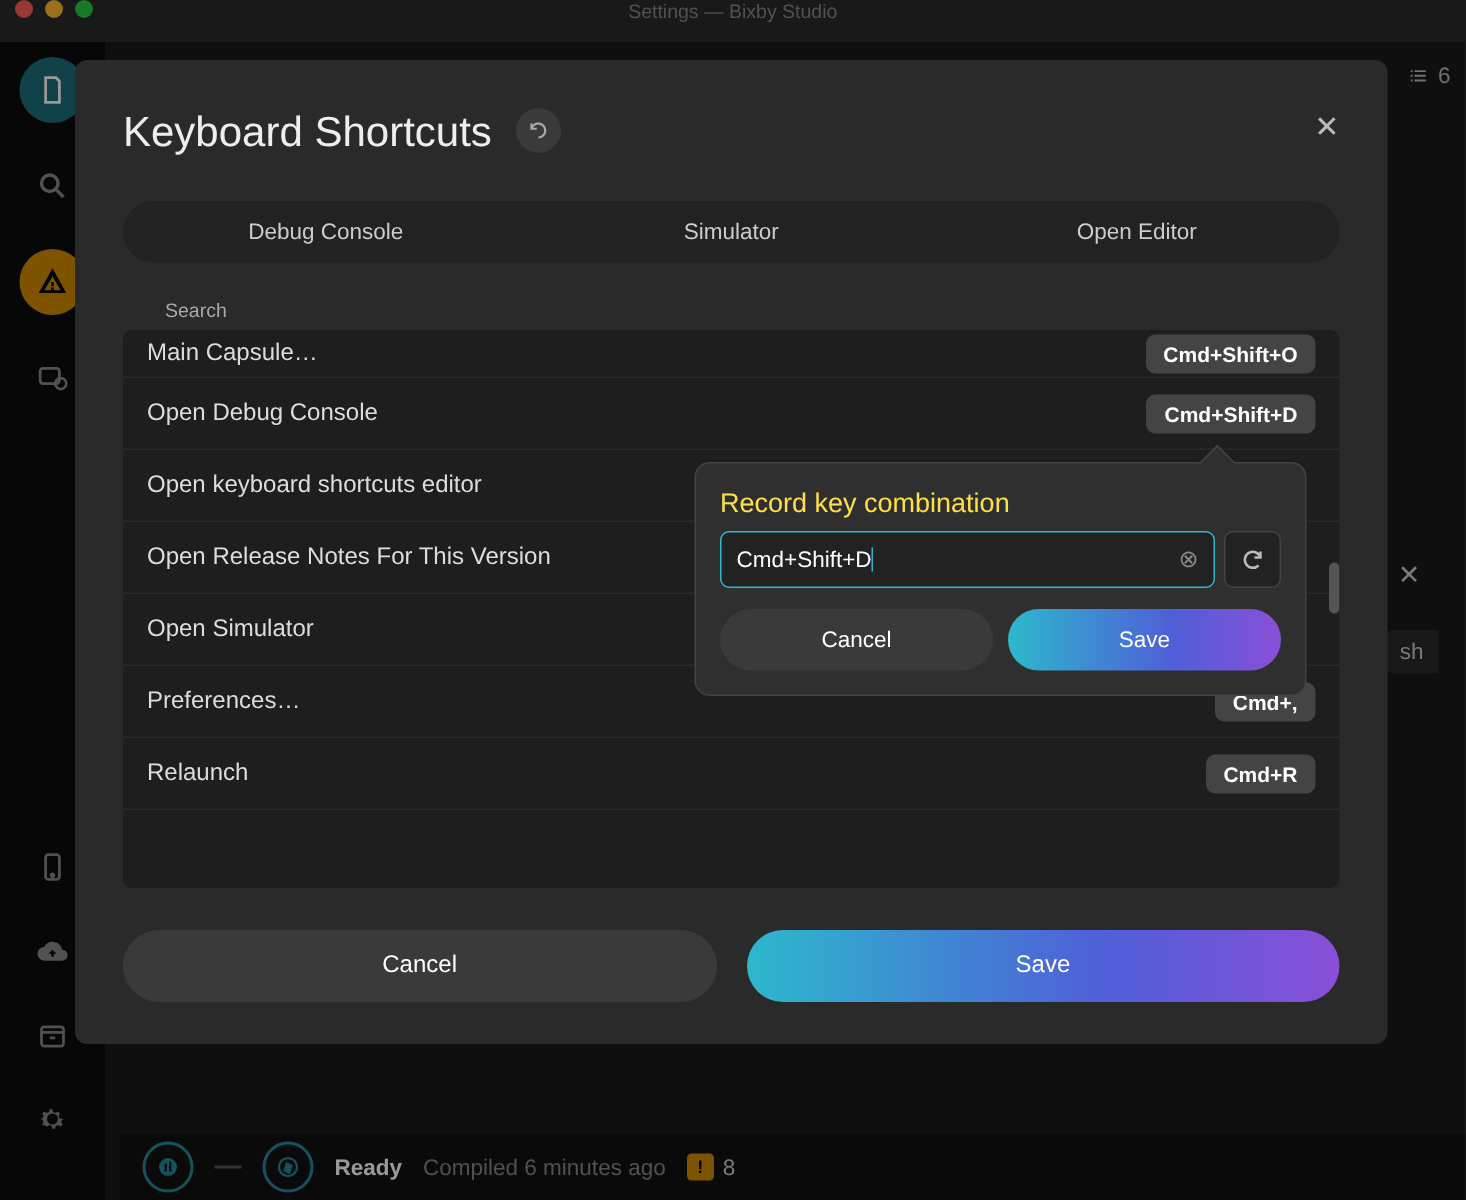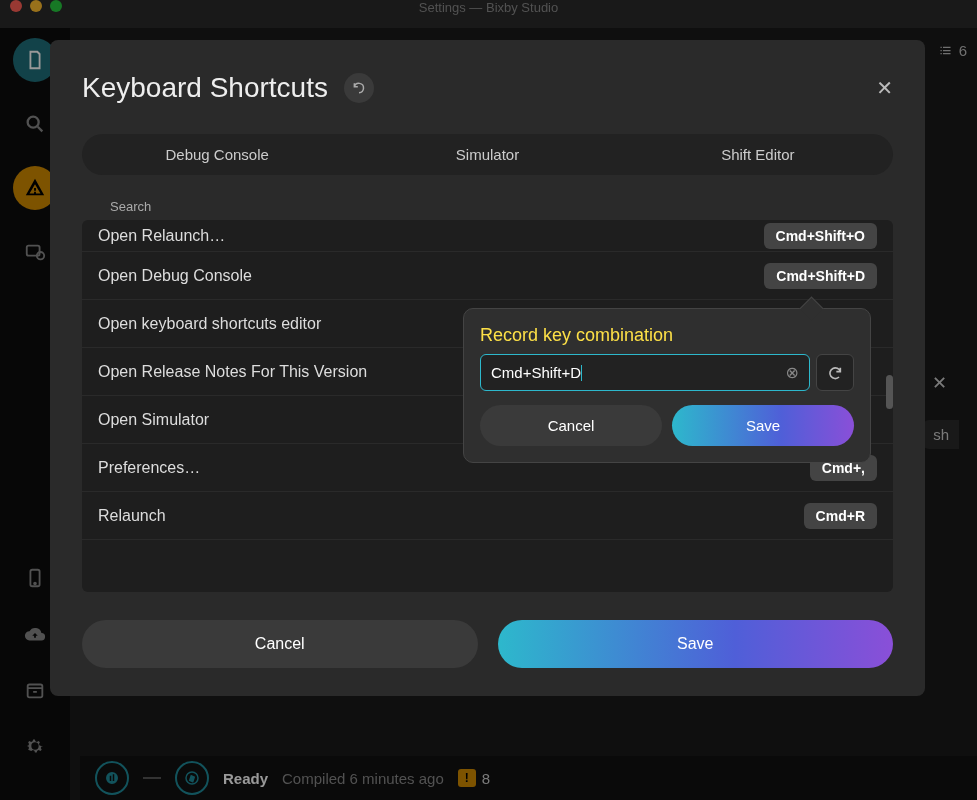--- a/index.html
+++ b/index.html
@@ -145,21 +145,21 @@
   width: 875px;
   background: #2a2a2a;
   border-radius: 8px;
   z-index: 10;
   padding: 32px 32px 28px;
   display: flex;
   flex-direction: column;
 }
 .modal-header {
   display: flex;
-  align-items: center;
+  align-items: flex-start;
   margin-bottom: 30px;
 }
 .modal-title {
   font-size: 28px;
   font-weight: 400;
   color: #eee;
 }
 .reset-btn {
   margin-left: 16px;
   width: 30px; height: 30px;
@@ -483,28 +483,28 @@
       <svg viewBox="0 0 24 24" width="16" height="16" fill="none" stroke="currentColor" stroke-width="2.5">
           <path d="M4 4v6h6M4 10a8 8 0 118 10"></path>
         </svg>
     </div>
     <div class="modal-close">✕</div>
   </div>
 
   <div class="tabs">
     <div class="tab">Debug Console</div>
     <div class="tab">Simulator</div>
-    <div class="tab">Shift Editor</div>
+    <div class="tab">Open Editor</div>
   </div>
 
   <div class="search-label">Search</div>
 
   <div class="shortcut-list">
     <div class="shortcut-row">
-      <span>Open Relaunch…</span>
+      <span>Main Capsule…</span>
       <span class="shortcut-key">Cmd+Shift+O</span>
     </div>
     <div class="shortcut-row">
       <span>Open Debug Console</span>
       <span class="shortcut-key">Cmd+Shift+D</span>
     </div>
     <div class="shortcut-row">
       <span>Open keyboard shortcuts editor</span>
     </div>
     <div class="shortcut-row">

